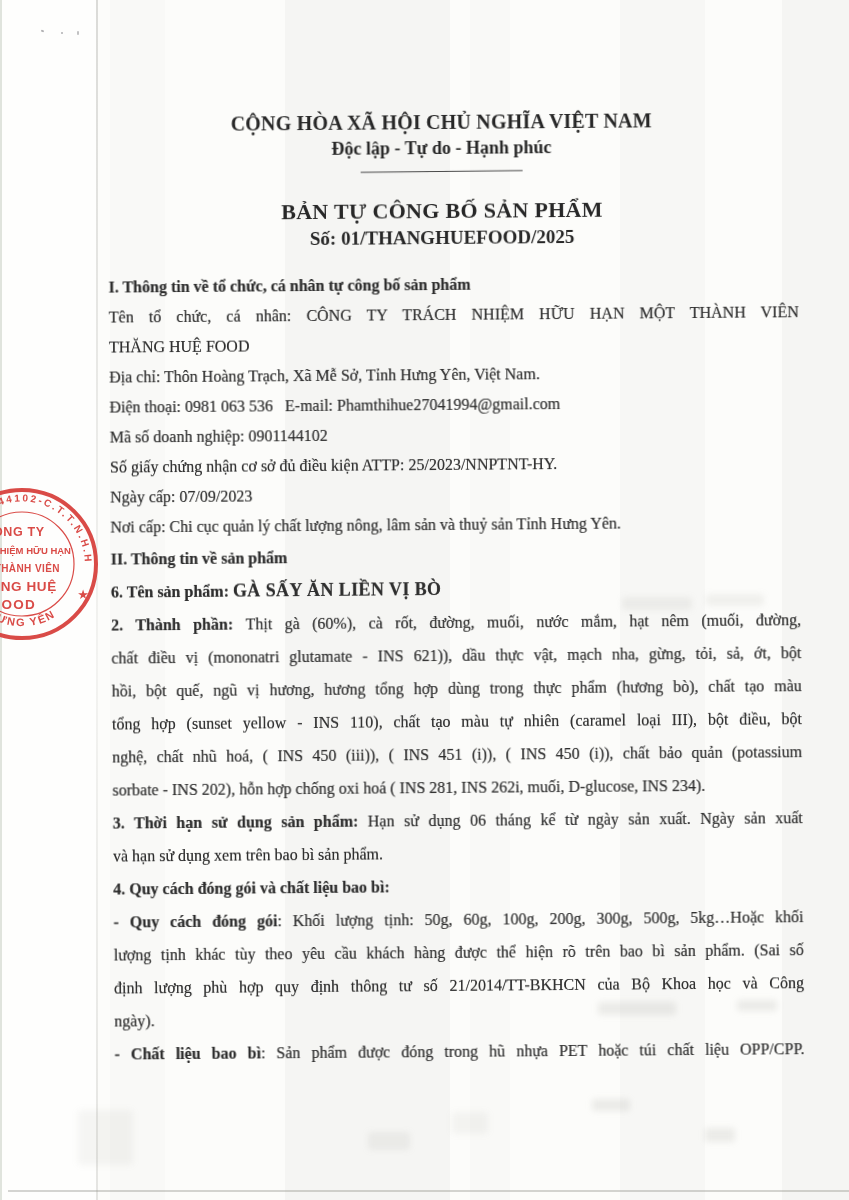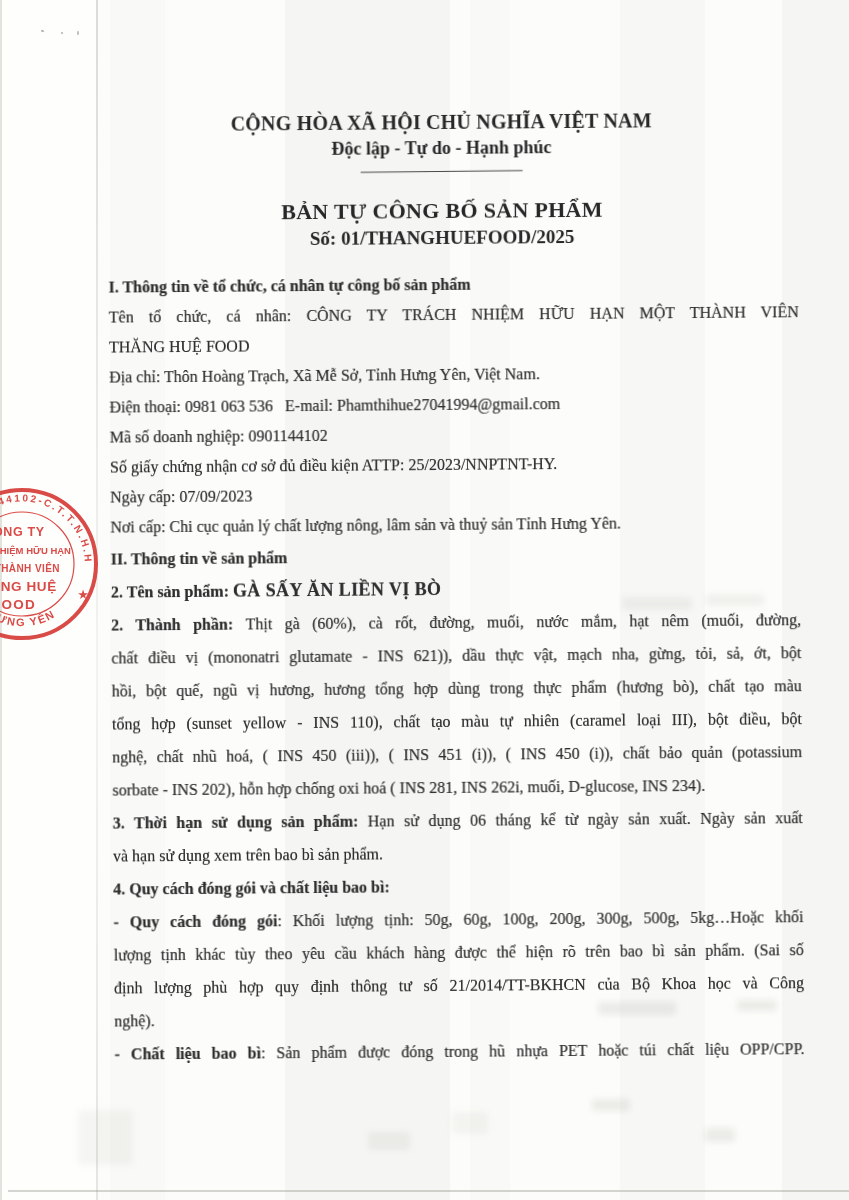--- a/index.html
+++ b/index.html
@@ -113,34 +113,34 @@
         <div class="ln"><span>THĂNG HUỆ FOOD</span></div>
         <div class="ln"><span>Địa chỉ: Thôn Hoàng Trạch, Xã Mễ Sở, Tỉnh Hưng Yên, Việt Nam.</span></div>
         <div class="ln"><span>Điện thoại: 0981 063 536&nbsp;&nbsp; E-mail: Phamthihue27041994@gmail.com</span></div>
         <div class="ln"><span>Mã số doanh nghiệp: 0901144102</span></div>
         <div class="ln"><span>Số giấy chứng nhận cơ sở đủ điều kiện ATTP: 25/2023/NNPTNT-HY.</span></div>
         <div class="ln"><span>Ngày cấp: 07/09/2023</span></div>
         <div class="ln"><span>Nơi cấp: Chi cục quản lý chất lượng nông, lâm sản và thuỷ sản Tỉnh Hưng Yên.</span></div>
       </div>
       <div class="sec2">
         <div class="ln"><span class="b">II. Thông tin về sản phẩm</span></div>
-        <div class="ln"><span class="b">2. Tên sản phẩm: </span><span class="pname">GÀ SẤY ĂN LIỀN VỊ BÒ</span></div>
+        <div class="ln"><span class="b">6. Tên sản phẩm: </span><span class="pname">GÀ SẤY ĂN LIỀN VỊ BÒ</span></div>
         <div class="ln j"><span class="b">2. Thành phần: </span><span>Thịt gà (60%), cà rốt, đường, muối, nước mắm, hạt nêm (muối, đường,</span></div>
         <div class="ln j"><span>chất điều vị (mononatri glutamate - INS 621)), dầu thực vật, mạch nha, gừng, tỏi, sả, ớt, bột</span></div>
         <div class="ln j"><span>hồi, bột quế, ngũ vị hương, hương tổng hợp dùng trong thực phẩm (hương bò), chất tạo màu</span></div>
         <div class="ln j"><span>tổng hợp (sunset yellow - INS 110), chất tạo màu tự nhiên (caramel loại III), bột điều, bột</span></div>
         <div class="ln j"><span>nghệ, chất nhũ hoá, ( INS 450 (iii)), ( INS 451 (i)), ( INS 450 (i)), chất bảo quản (potassium</span></div>
         <div class="ln"><span>sorbate - INS 202), hỗn hợp chống oxi hoá ( INS 281, INS 262i, muối, D-glucose, INS 234).</span></div>
         <div class="ln j"><span class="b">3. Thời hạn sử dụng sản phẩm: </span><span>Hạn sử dụng 06 tháng kể từ ngày sản xuất. Ngày sản xuất</span></div>
         <div class="ln"><span>và hạn sử dụng xem trên bao bì sản phẩm.</span></div>
         <div class="ln"><span class="b">4. Quy cách đóng gói và chất liệu bao bì:</span></div>
         <div class="ln j"><span class="b">- Quy cách đóng gói</span><span>: Khối lượng tịnh: 50g, 60g, 100g, 200g, 300g, 500g, 5kg…Hoặc khối</span></div>
         <div class="ln j"><span>lượng tịnh khác tùy theo yêu cầu khách hàng được thể hiện rõ trên bao bì sản phẩm. (Sai số</span></div>
         <div class="ln j"><span>định lượng phù hợp quy định thông tư số 21/2014/TT-BKHCN của Bộ Khoa học và Công</span></div>
-        <div class="ln"><span>nghệ).</span></div>
+        <div class="ln"><span>ngày).</span></div>
         <div class="ln j"><span class="b">- Chất liệu bao bì</span><span>: Sản phẩm được đóng trong hũ nhựa PET hoặc túi chất liệu OPP/CPP.</span></div>
       </div>
     </div>
   </div>
 
   <svg class="stamp" width="154" height="154" viewBox="0 0 154 154">
     <circle class="s-stroke" cx="77" cy="77" r="74" stroke-width="4"></circle>
     <circle class="s-stroke" cx="77" cy="77" r="52" stroke-width="1.2"></circle>
     <path id="arcTop" d="M 15 66 A 63 63 0 1 1 113 129" fill="none"></path>
     <path id="arcBottom" d="M 29 117 A 63 63 0 0 0 125 117" fill="none"></path>

